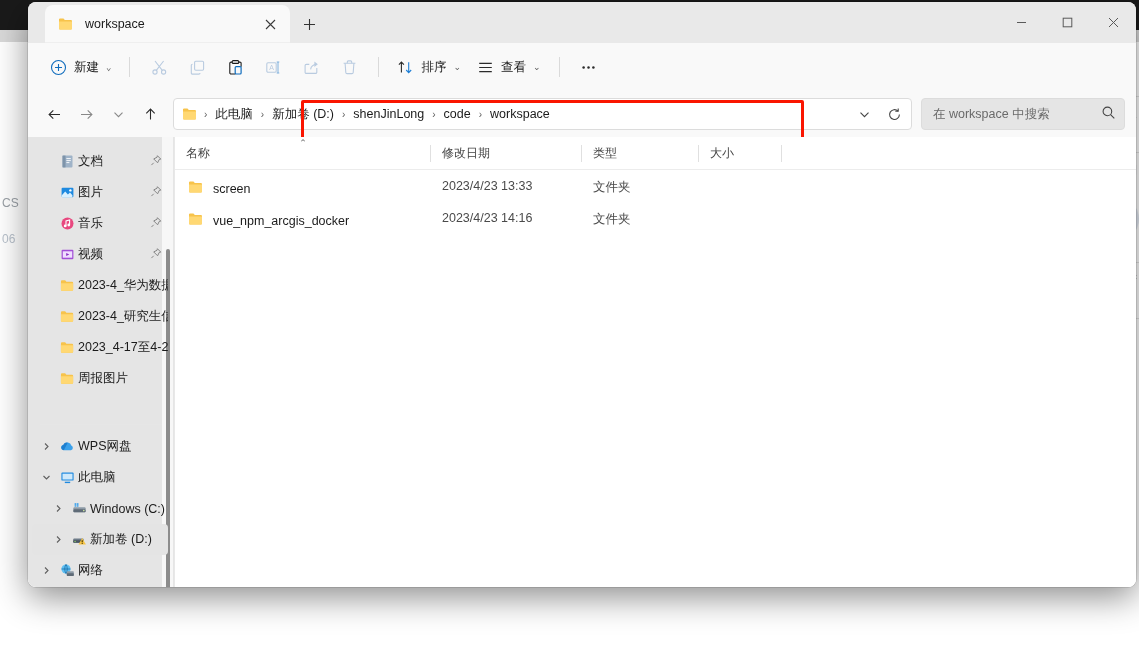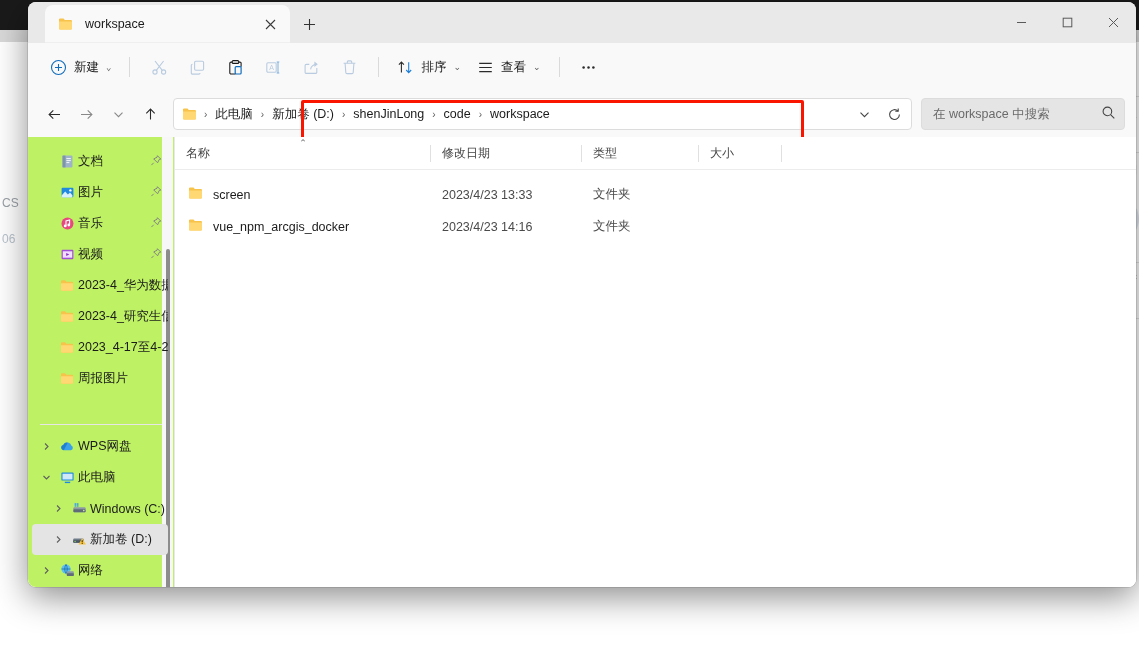--- a/index.html
+++ b/index.html
@@ -185,21 +185,21 @@
     position: relative;
     height: calc(641px - 41px - 48px - 46px - 33px);
     background: #ffffff;
     display: flex;
   }
 
   
   #sidebar {
     position: relative;
     width: 146px;
-    background: #bef264;
+    background: #e5e5e5;
     overflow: hidden;
     flex: none;
   }
   .side-item {
     position: relative;
     display: flex; align-items: center;
     height: 31px;
     margin: 0 6px 0 4px;
     border-radius: 4px;
     padding-left: 4px;
@@ -259,21 +259,21 @@
     content: ""; position: absolute; right: 0; top: 8px;
     width: 1px; height: 17px; background: #e0e0e0;
   }
   .sort-caret {
     position: absolute; left: 50%; top: 1px;
     transform: translateX(-50%);
     color: #666; font-size: 9px;
   }
 
   .frow {
-    display: flex; align-items: center;
+    display: flex; align-items: flex-start;
     height: 31px;
     margin: 1px 6px 0 2px;
     border-radius: 4px;
     font-size: 12.5px; color: #1b1b1b;
   }
   .fcell { display: flex; align-items: center; padding-left: 11px; white-space: nowrap; flex: none; overflow: hidden; }
   .fcell.name { gap: 9px; }
   .fcell.dim { color: #4a4a4a; }
 
   

